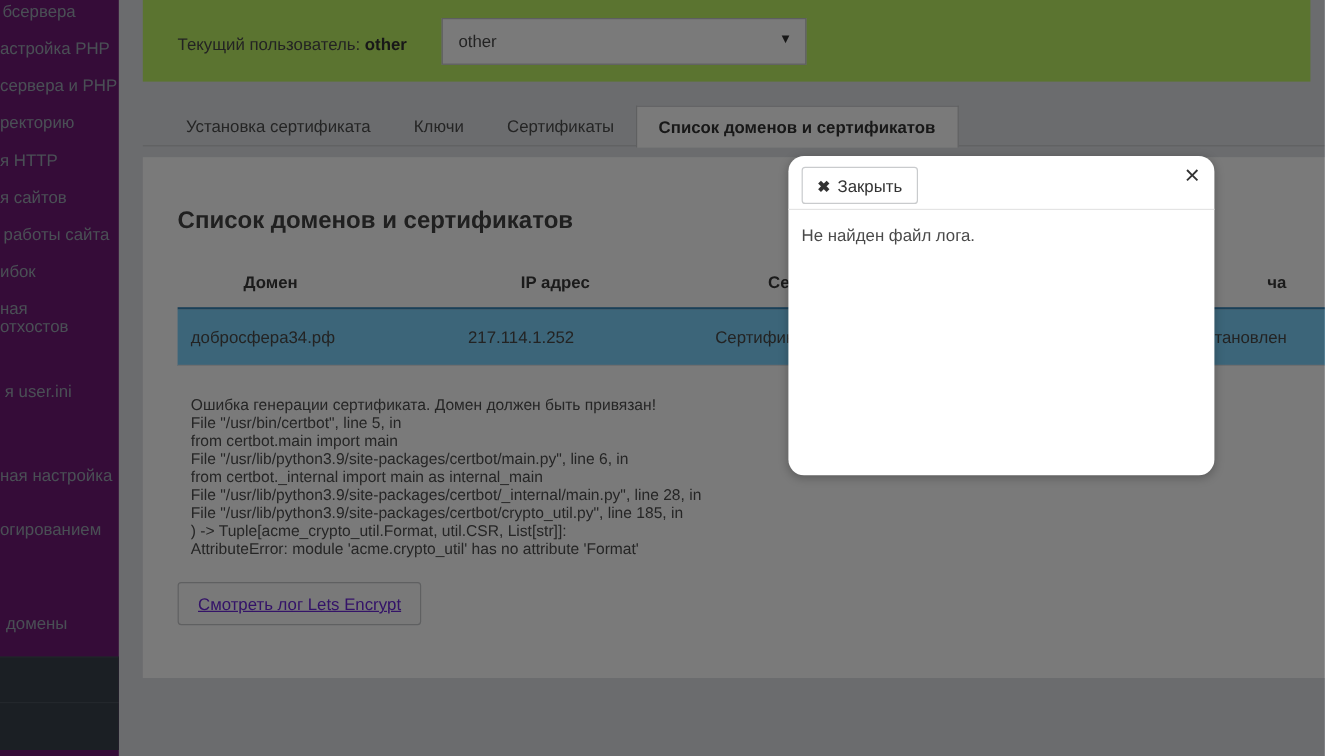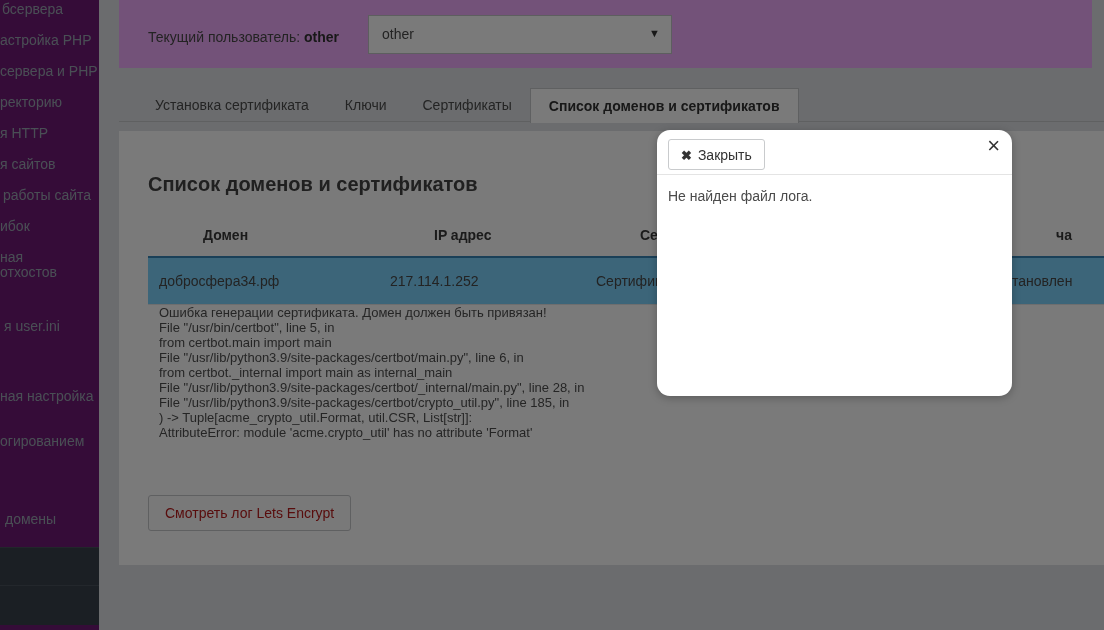--- a/index.html
+++ b/index.html
@@ -13,21 +13,21 @@
     white-space:nowrap; cursor:pointer; }
   .sidebar-footer { position:absolute; left:0; top:547px; width:99px; height:78px;
     background:#39424c; border-top:1px solid rgba(255,255,255,.08); }
   .sidebar-footer .divider { position:absolute; left:0; top:37px; width:99px;
     height:1px; background:rgba(255,255,255,.09); }
 
   
   .main { position:absolute; left:99px; top:0; right:0; bottom:0; z-index:0; }
 
   .topbox { position:absolute; left:20px; right:12px; top:0; height:68px;
-    background:#f0abfc; }
+    background:#bef264; }
   .user-label { position:absolute; left:29px; top:29px; font-size:14px; color:#4a4a4a; }
   .user-label b { color:#333; }
   .select-box { position:absolute; left:249px; top:15px; width:304px; height:39px;
     background:#fff; border:1px solid #c2c4c7; cursor:pointer; }
   .select-box .val { position:absolute; left:13px; top:10px; font-size:14px; color:#4a4a4a; }
   .select-box .arrow { position:absolute; right:11px; top:11px; font-size:11px; color:#333; }
 
   
   .tabbar { position:absolute; left:20px; right:0; top:88px; height:34px;
     border-bottom:1px solid #c6c8cb; padding-left:18px; }
@@ -43,26 +43,26 @@
     font-weight:bold; color:#444; }
 
   .thead { position:absolute; left:29px; right:0; top:96px; height:29px; }
   .thead .cell { position:absolute; top:0; font-size:14px; font-weight:bold; color:#3a3a3a; white-space:nowrap;margin-left:44px; }
   .thead-line { position:absolute; left:29px; right:0; top:125px; height:2px; background:#3787b8; }
 
   .trow { position:absolute; left:29px; right:0; top:127px; height:47px;
     background:#7dd3fc; border-bottom:1px solid #e4e6e8; }
   .trow .cell { position:absolute; top:15px; font-size:14px; color:#4a4a4a; white-space:nowrap; }
 
-  .error-log { position:absolute; left:40px; top:174px; font-size:13px;
+  .error-log { position:absolute; left:40px; top:199px; font-size:13px;
     line-height:15px; color:#4f4f4f; white-space:nowrap; }
 
-  .log-btn { position:absolute; left:29px; top:364px; height:36px; padding:0 16px;
+  .log-btn { position:absolute; left:29px; top:354px; height:36px; padding:0 16px;
     background:#fdfdfd; border:1px solid #c6c8cb; border-radius:3px;
-    font-size:14px; color:#b91c1c; font-family:inherit; cursor:pointer; }
+    font-size:14px; color:#6d28d9; font-family:inherit; cursor:pointer;text-decoration:underline; }
 
   
   .overlay { position:absolute; left:0; top:0; width:1104px; height:630px;
     background:rgba(0,0,0,0.52); z-index:5; }
   .modal { position:absolute; left:657px; top:130px; width:355px; height:266px;
     background:#fff; z-index:6; box-shadow:0 2px 8px rgba(0,0,0,.25);border-radius:13px; }
   .modal-header { position:absolute; left:0; top:0; right:0; height:45px;
     border-bottom:1px solid #e4e4e4; }
   .modal-close-btn { position:absolute; left:11px; top:9px; height:31px; padding:0 12px;
     background:#fff; border:1px solid #c9cbcd; border-radius:3px;

